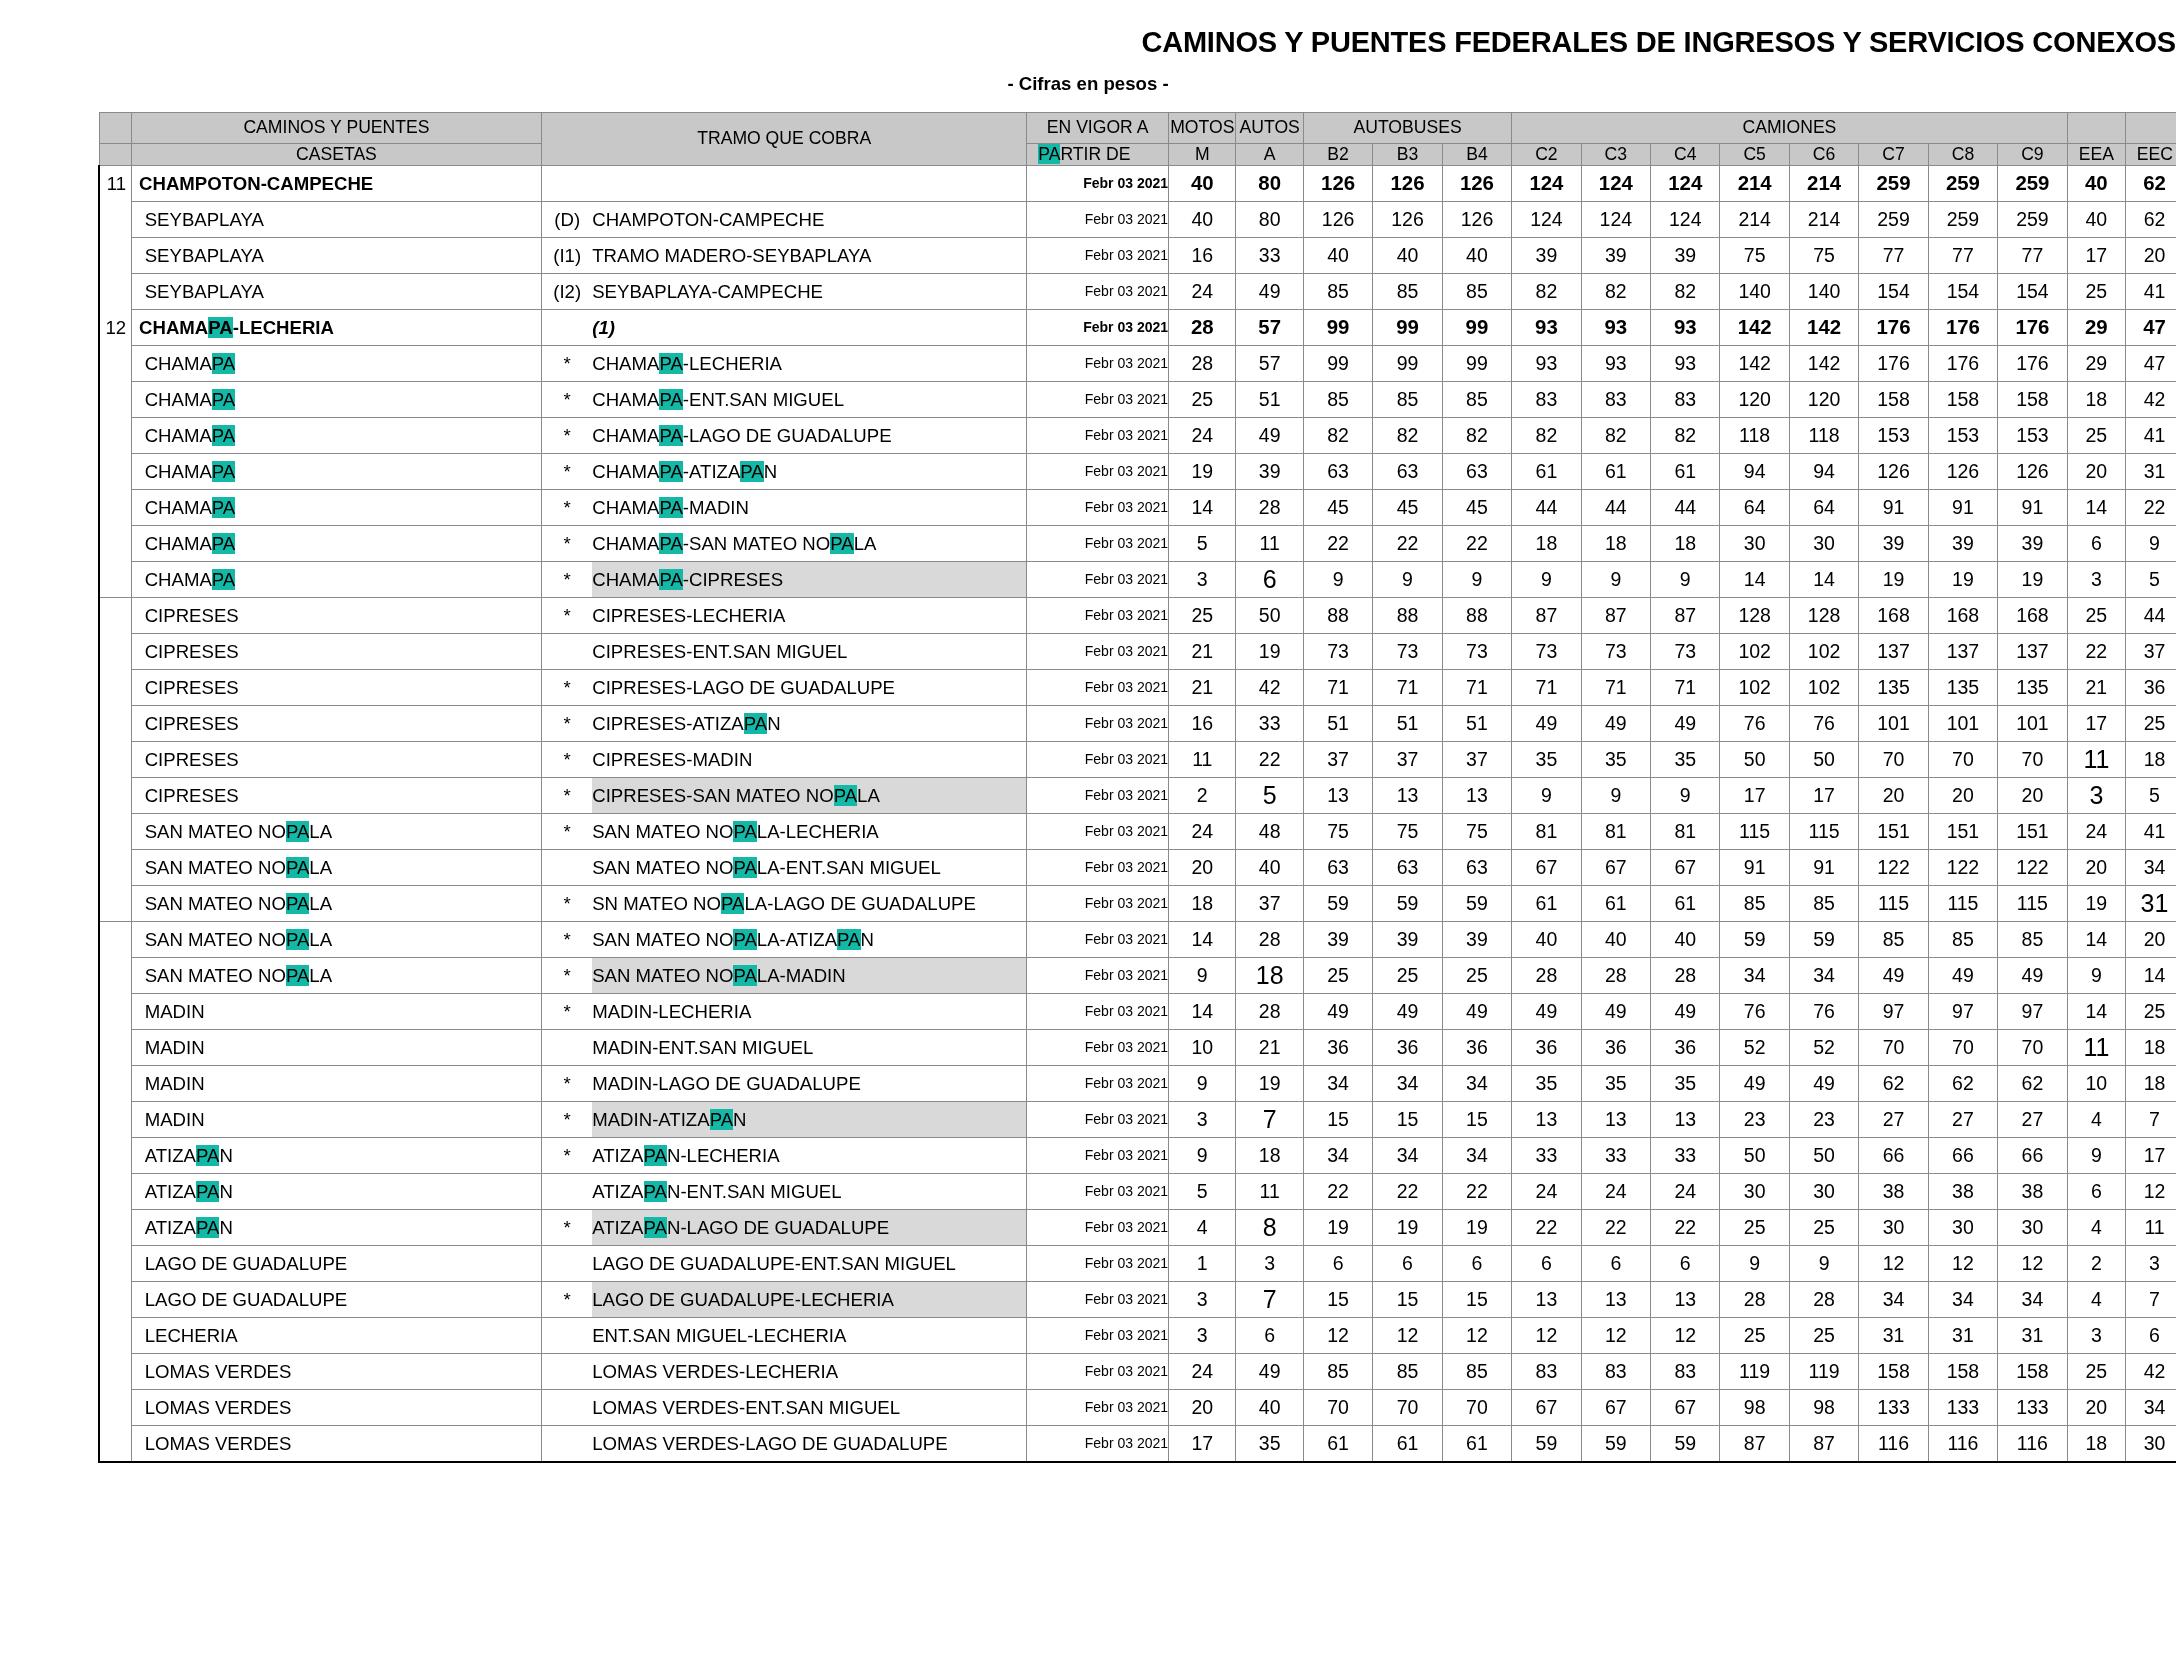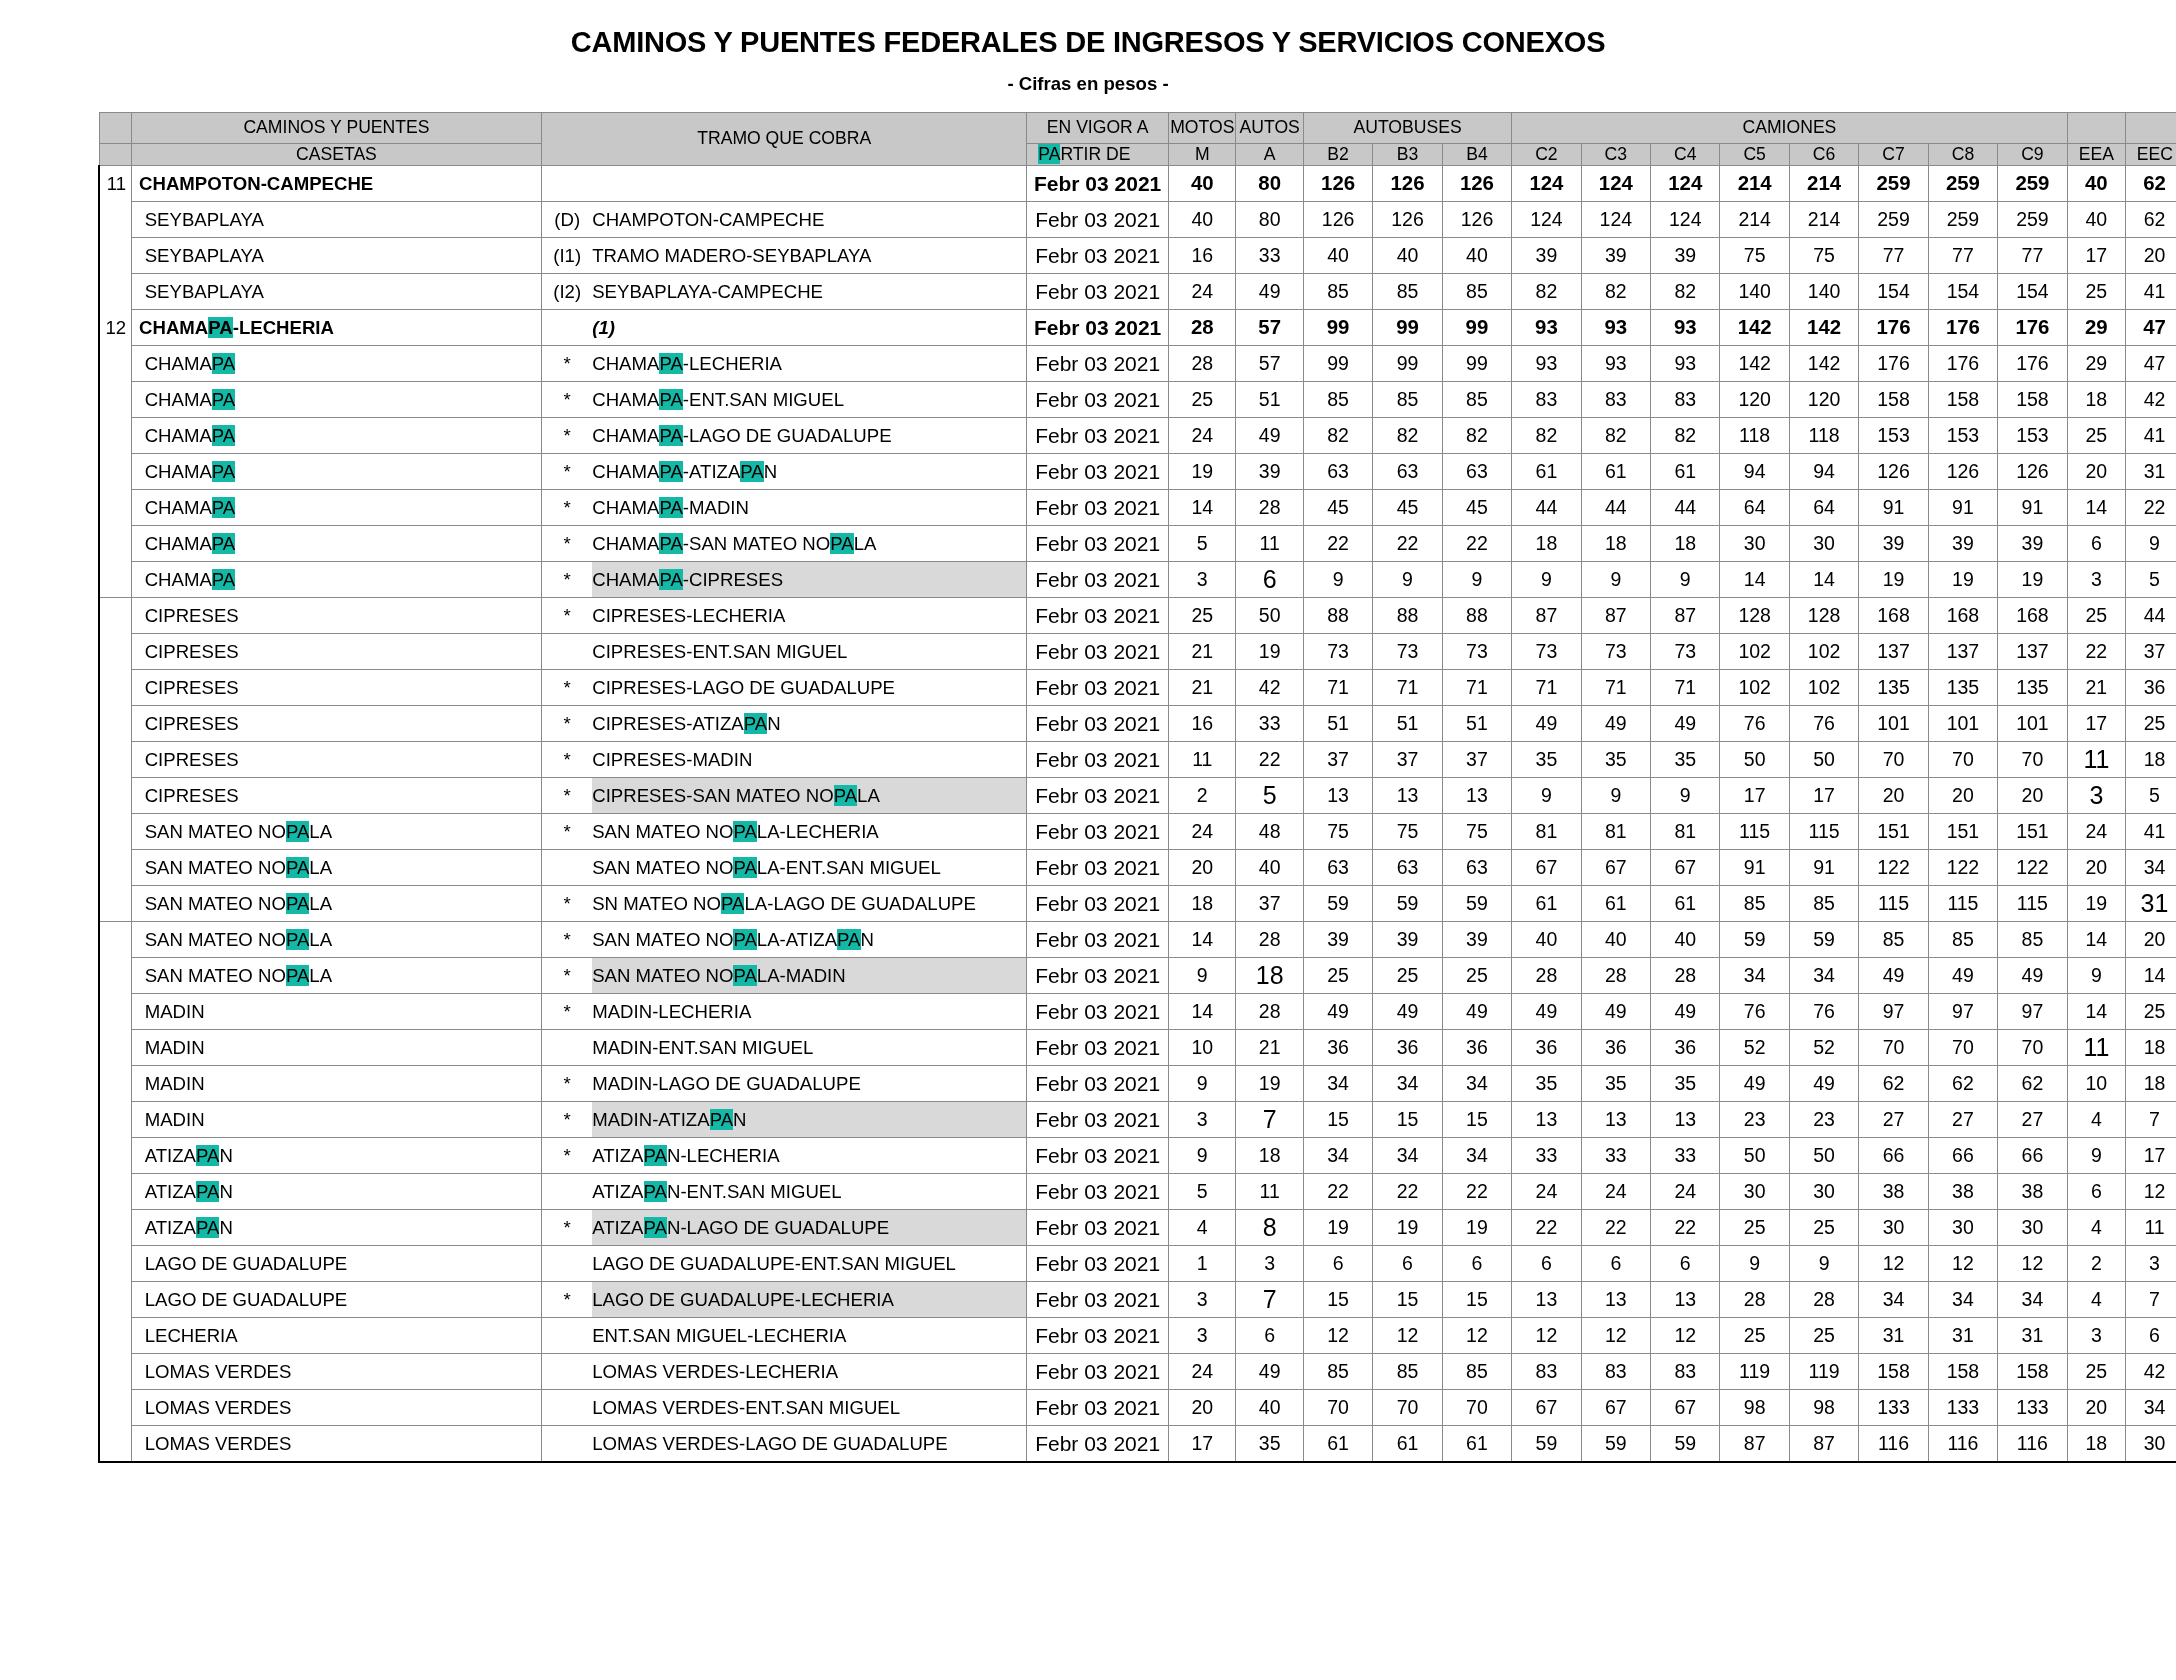--- a/index.html
+++ b/index.html
@@ -21,20 +21,21 @@
   }
 
   
   .titles { text-align: center; padding-top: 24px; }
   .title-main {
     font-size: 29px;
     font-weight: bold;
     letter-spacing: -0.2px;
     color: #000;
     line-height: 1.25;
+    text-align: right;
   }
   .title-sub {
     font-size: 25px;
     font-weight: bold;
     color: #000;
     margin-top: 8.3px;
     line-height: 1.2;
   }
   .title-note {
     font-size: 18.6px;
@@ -118,22 +119,22 @@
     min-width: 50px;
     text-align: center;
     font-size: 18.6px;
   }
   .tramo-text { flex: 1; }
   tbody tr.section .tramo-text { font-weight: bold; font-style: italic; }
   tbody td.shaded .tramo-text,
   tbody td.tramoCol.shaded { background: #d9d9d9; }
   tbody td.tramoCol.shaded .star { background: #fff; }
   tbody td.dateCol {
-    text-align: center;
-    font-size: 21px;
+    text-align: right;
+    font-size: 14px;
     border-right: 0.9px solid #8a8a8a;
   }
   tbody tr.section td.dateCol { font-weight: bold; }
   tbody td.valCol {
     text-align: center;
     font-size: 19.5px;
   }
   tbody tr.section td.valCol { font-weight: bold; font-size: 20.4px; }
   tbody td.valCol.big { font-size: 25px; }
   tbody td.eeCol { text-align: center; font-size: 19.5px; }

